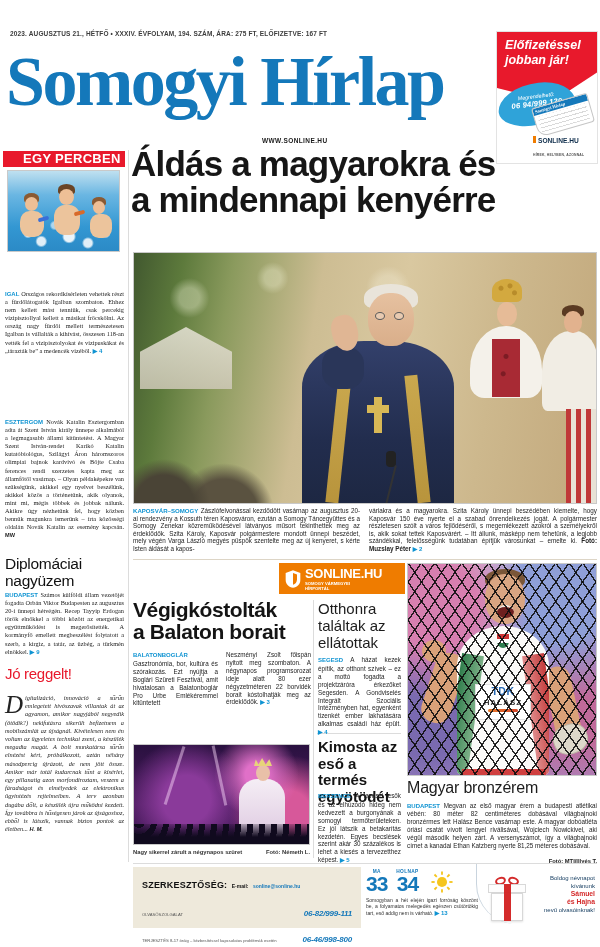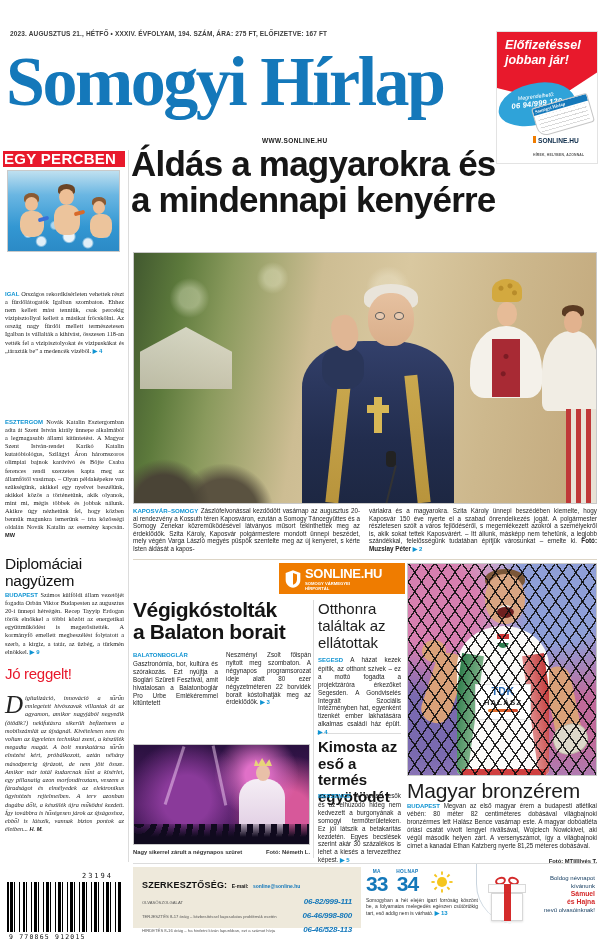--- a/index.html
+++ b/index.html
@@ -29,21 +29,21 @@
               background:#fff; border:1px solid #c5c5c5; border-radius:3px 3px 3px 10px; overflow:hidden; }
   .ad-paper-head { background:#1478ba; color:#fff; font-size:4.6px; font-weight:bold;
                    font-family:"Liberation Serif",serif; padding:1px 2px; white-space:nowrap; }
   .ad-paper-lines { height:16px; margin:2px 3px; background:repeating-linear-gradient(0deg,#d9d9d9 0 1px,transparent 1px 4px); }
   .ad-brand { position:absolute; left:36px; top:104px; font-size:6.6px; font-weight:bold; color:#0d2c4a; }
   .ad-brand-bar { display:inline-block; width:3px; height:7px; background:#ef7c00; margin-right:2px; }
   .ad-slogan { position:absolute; left:36px; top:121px; font-size:3.4px; font-weight:bold; color:#555; letter-spacing:.2px; }
 
   
   .epbar { left:3px; top:151px; width:122px; height:16px; background:#e8192c; color:#fff; font-weight:bold;
-           font-size:15px; line-height:16px; padding-left:1px; letter-spacing:.3px; }
+           font-size:13px; line-height:16px; padding-left:20px; letter-spacing:.3px; }
   .photo { border:1px solid #c9c9c9; overflow:hidden; }
   .pool { left:7px; top:170px; width:113px; height:82px;
     background:
       radial-gradient(circle at 18% 78%, rgba(255,255,255,.95) 0 3px, transparent 5px),
       radial-gradient(circle at 30% 88%, rgba(255,255,255,.85) 0 4px, transparent 6px),
       radial-gradient(circle at 55% 82%, rgba(255,255,255,.9) 0 5px, transparent 7px),
       radial-gradient(circle at 72% 90%, rgba(255,255,255,.85) 0 4px, transparent 6px),
       radial-gradient(circle at 88% 78%, rgba(255,255,255,.8) 0 3px, transparent 5px),
       radial-gradient(circle at 42% 68%, rgba(255,255,255,.6) 0 3px, transparent 5px),
       linear-gradient(180deg,#bfe0f0,#6ab6e2 30%,#3397d2 70%,#2b8ac6); }
@@ -204,30 +204,30 @@
   .bib-mark { width:30px; height:3px; margin:2px auto 0; background:linear-gradient(90deg,#e87b2a,#d4452a); border-radius:2px; }
   .ath-head { position:absolute; left:77px; top:10px; width:40px; height:50px; background:#d9a582; border-radius:48%; }
   .ath-hair { position:absolute; left:77px; top:5px; width:40px; height:20px; background:#7a5638; border-radius:50% 50% 40% 40%; }
   .ath-mouth { position:absolute; left:89px; top:41px; width:17px; height:13px; background:#6e1f1f;
                border-radius:50%; border-top:2px solid #f0e6dc; }
   .ath-shorts { position:absolute; left:54px; top:205px; width:84px; height:8px; background:#d04040; }
   .ath-net { position:absolute; inset:0;
     background:repeating-linear-gradient(55deg, rgba(12,12,12,.88) 0 1.4px, transparent 1.4px 11px),
                repeating-linear-gradient(-55deg, rgba(12,12,12,.88) 0 1.4px, transparent 1.4px 11px); }
 
-  .bronzhead { left:407px; top:779px; width:190px; font-size:21px; color:#1c1c1c; letter-spacing:-.2px; }
+  .bronzhead { left:407px; top:779px; width:190px; font-size:16px; color:#1c1c1c; letter-spacing:-.2px; }
   .bronzbody { left:407px; top:802px; width:190px; font-size:6.3px; line-height:8px; text-align:justify; color:#242424; }
   .bronzcredit { left:407px; top:858px; width:190px; text-align:right; font-size:5.8px; font-weight:bold; color:#222; }
 
   
   .contact { left:133px; top:867px; width:228px; height:61px; background:#eee9db; padding:7px 9px 0 9px; }
   .c-title { font-size:9px; font-weight:bold; color:#111; letter-spacing:.2px; }
   .c-email-label { font-size:5px; font-weight:bold; color:#111; }
   .c-email { font-size:5px; font-weight:bold; color:#1478ba; }
-  .c-row { display:flex; justify-content:space-between; align-items:baseline; margin-top:5px; }
+  .c-row { display:flex; justify-content:space-between; align-items:baseline; margin-top:17px; }
   .c-label { font-size:4.2px; color:#555; }
   .c-phone { font-size:8px; font-weight:bold; font-style:italic; color:#1478ba; white-space:nowrap; letter-spacing:-.2px; }
 
   .weather { left:366px; top:869px; width:112px; }
   .w-cols { display:flex; gap:9px; align-items:flex-start; }
   .w-day { text-align:center; }
   .w-label { font-size:4.8px; font-weight:bold; color:#1478ba; letter-spacing:.3px; }
   .w-temp { font-size:21px; font-weight:bold; color:#1478ba; line-height:19px; letter-spacing:-1px; }
   .w-sun { margin-left:4px; margin-top:2px; }
   .w-text { margin-top:4px; font-size:5px; line-height:6.4px; color:#333; text-align:justify; }
@@ -306,25 +306,20 @@
     <span>Számos külföldi állam vezetőjét fogadta Orbán Viktor Budapesten az augusztus 20-i ünnepi hétvégén. Recep Tayyip Erdogan török elnökkel a többi között az energetikai együttműködést is megerősítették. A kormányfő emellett megbeszélést folytatott a szerb, a kirgiz, a tatár, az üzbég, a türkmén elnökkel.</span>
     <span class="pg">▶ 9</span>
   </p>
 
   <div class="abs lh greet">Jó reggelt!</div>
   <p class="abs gbody">
     <span class="dropcap">D</span><span>igitalizáció, innováció a sűrűn emlegetett hívószavak villantak át az agyamon, amikor nagyjából negyedik (ötödik?) nekifutásra sikerült befizetnem a mobilszámlát az újságnál. Kivételesen nem én voltam az ügyeletes technikai zseni, a készülék megadta magát. A bolt munkatársa sűrűn elnézést kért, próbálkozott, aztán néhány másodpercig újrázott, de nem jött össze. Amikor már totál kudarcnak tűnt a kísérlet, egy pillanatig azon morfondíroztam, veszem a fáradságot és elmélyedek az elektronikus ügyintézés rejtelmeiben. A terv azonban dugába dőlt, a készülék újra működni kezdett. Így továbbra is hűségesen járok az újságoshoz, ebből is látszik, vannak biztos pontok az életben...</span>
     <span class="by">H. M.</span>
   </p>
 
-  <div class="abs bc">
-    <div class="bc-top">23194</div>
-    <div class="bc-bars"></div>
-    <div class="bc-num">9 770865 912015</div>
-  </div>
 
   <div class="abs mainhead pre">Áldás a magyarokra és
 a mindennapi kenyérre</div>
 
   <div class="abs photo mainphoto">
     <div class="mp-bokeh"></div>
     <div class="mp-tent"></div>
     <div class="mp-crowd"></div>
     <div class="mp-torso">
       <div class="mp-stole mp-stoleL"></div>

